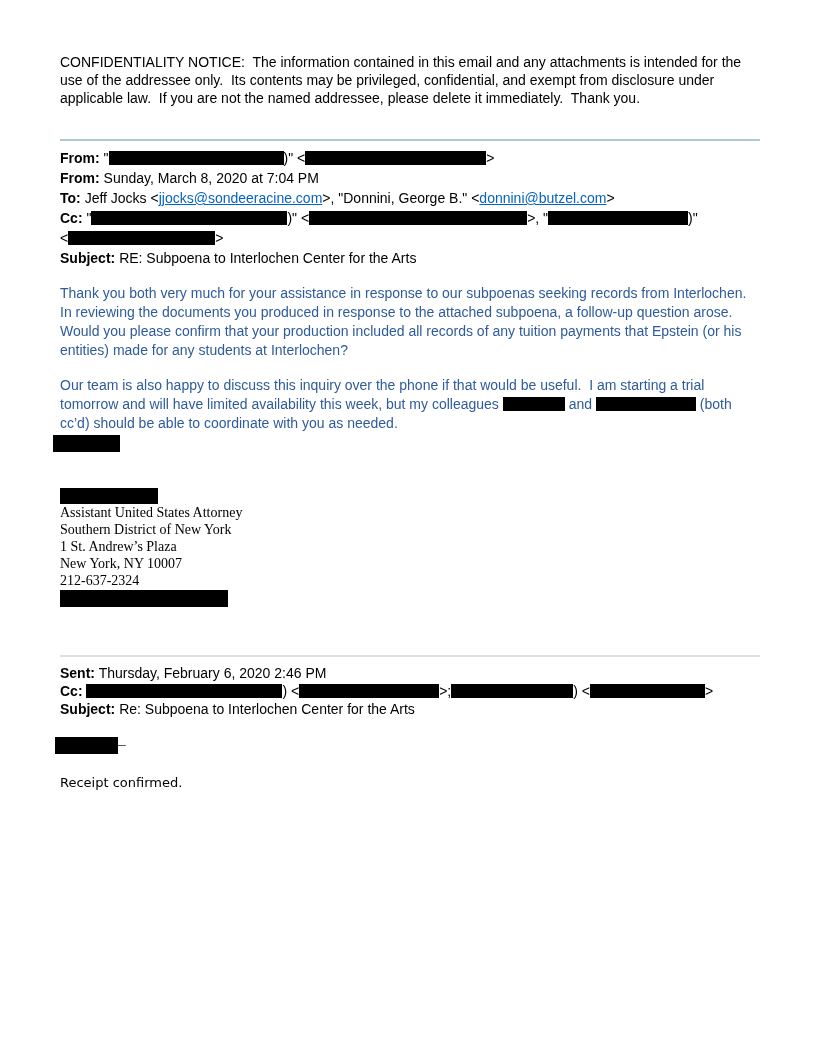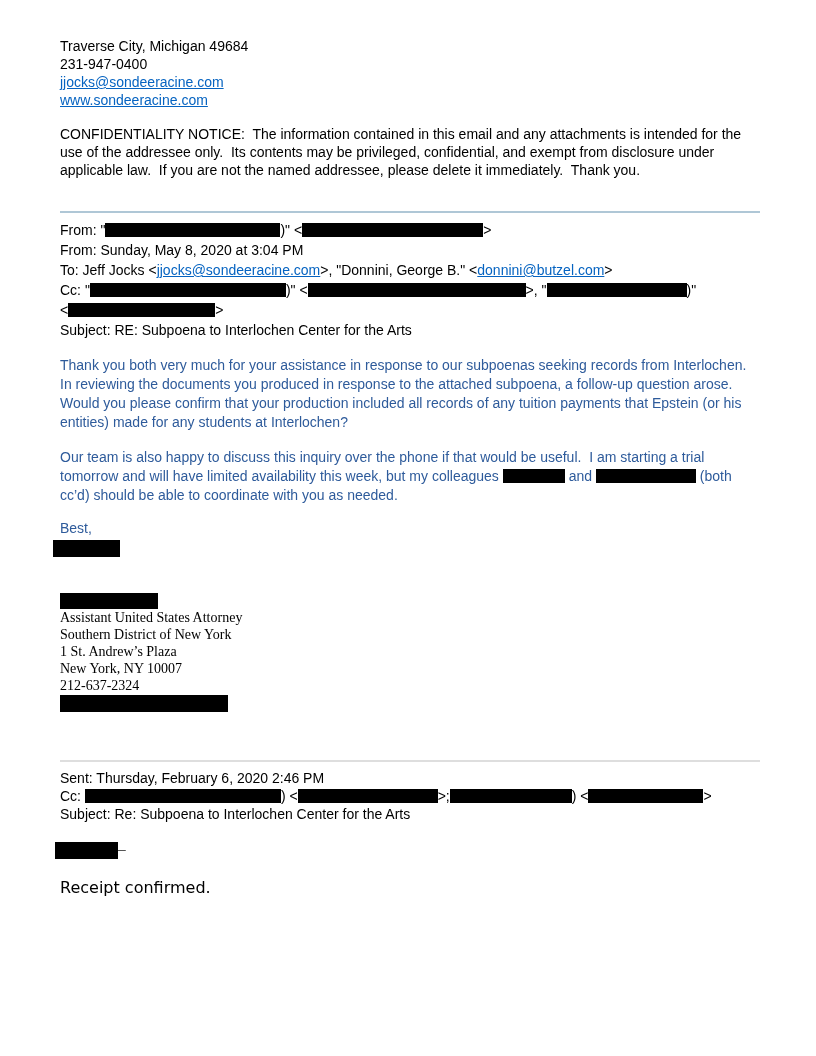--- a/index.html
+++ b/index.html
@@ -12,64 +12,57 @@
     position:relative;
   }
   .contact-line{line-height:18px;}
   .link{color:var(--link,#0563C1);text-decoration:underline;cursor:pointer;}
   .notice{margin-top:16px;line-height:18px;white-space:pre-wrap;width:692px;}
   .rule1{border:none;border-top:2px solid var(--rule-blue,#AFC7D6);margin:32px 0 0 0;}
   .rule2{border:none;border-top:2px solid var(--rule-gray,#DEDEDE);margin:48px 0 0 0;}
   .headers{margin-top:7px;}
   .headers .hline{line-height:20px;}
   .headers2 .hline{line-height:18px;}
-  .hlabel{font-weight:normal;}
+  .hlabel{font-weight:bold;}
   .redact{display:inline-block;height:14px;background:var(--redaction,#000);vertical-align:-2px;}
   .blue{color:var(--body-blue,#2E5B9B);}
   .greeting{margin-top:17px;line-height:19px;}
   .para{margin-top:16px;line-height:19px;white-space:pre-wrap;width:700px;}
   .closing{margin-top:14px;line-height:19px;}
   .bar-block{background:var(--redaction,#000);height:17px;}
   .sig-name-bar{width:67px;margin:2px 0 0 -7px;}
   .sigblock{margin-top:36px;font-family:"Liberation Serif",serif;font-size:14px;}
   .sigblock .sline{line-height:17px;}
   .sig-head-bar{width:98px;height:16px;}
   .sig-mail-bar{width:168px;margin-top:1px;}
   .bottom-redact{margin-top:18px;line-height:17px;}
   .bottom-bar{display:inline-block;width:63px;height:17px;background:var(--redaction,#000);vertical-align:middle;margin-left:-5px;}
   .dash{color:#555;}
-  .receipt{margin-top:20px;font-family:"DejaVu Sans",sans-serif;font-size:16px;line-height:18px;}
+  .receipt{margin-top:20px;font-family:"DejaVu Sans",sans-serif;font-size:13px;line-height:18px;}
 </style>
 </head>
 <body>
 
 <div class="page">
 
-  <div>
-    <div class="contact-line">Traverse City, Michigan 49684</div>
-    <div class="contact-line">231-947-0400</div>
-    <div class="contact-line"><span class="link">jjocks@sondeeracine.com</span></div>
-    <div class="contact-line"><span class="link">www.sondeeracine.com</span></div>
-  </div>
 
   <div class="notice">CONFIDENTIALITY NOTICE:  The information contained in this email and any attachments is intended for the use of the addressee only.  Its contents may be privileged, confidential, and exempt from disclosure under applicable law.  If you are not the named addressee, please delete it immediately.  Thank you.</div>
 
   <hr class="rule1">
 
   <div class="headers">
       <div class="hline"><span class="hlabel">From:</span> <span>"</span><span class="redact" style="width: 175px;"></span><span>)" &lt;</span><span class="redact" style="width: 181px;"></span><span>&gt;</span></div>
-      <div class="hline"><span class="hlabel">From:</span> <span>Sunday, May 8, 2020 at 3:04 PM</span></div>
+      <div class="hline"><span class="hlabel">From:</span> <span>Sunday, March 8, 2020 at 7:04 PM</span></div>
       <div class="hline"><span class="hlabel">To:</span> <span>Jeff Jocks &lt;</span><span class="link">jjocks@sondeeracine.com</span><span>&gt;, "Donnini, George B." &lt;</span><span class="link">donnini@butzel.com</span><span>&gt;</span></div>
       <div class="hline"><span class="hlabel">Cc:</span> <span>"</span><span class="redact" style="width: 196px;"></span><span>)" &lt;</span><span class="redact" style="width: 218px;"></span><span>&gt;, "</span><span class="redact" style="width: 140px;"></span><span>)"</span><br><span>&lt;</span><span class="redact" style="width: 147px;"></span><span>&gt;</span></div>
       <div class="hline"><span class="hlabel">Subject:</span> <span>RE: Subpoena to Interlochen Center for the Arts</span></div>
     </div>
 
   <div class="para blue">Thank you both very much for your assistance in response to our subpoenas seeking records from Interlochen.  In reviewing the documents you produced in response to the attached subpoena, a follow-up question arose.  Would you please confirm that your production included all records of any tuition payments that Epstein (or his entities) made for any students at Interlochen?</div>
   <div class="para blue"><span>Our team is also happy to discuss this inquiry over the phone if that would be useful.  I am starting a trial tomorrow and will have limited availability this week, but my colleagues </span><span class="redact" style="width: 62px;"></span><span> and </span><span class="redact" style="width: 100px;"></span><span> (both cc’d) should be able to coordinate with you as needed.</span></div>
-  <div class="closing blue">Best,</div>
   <div class="bar-block sig-name-bar"></div>
 
   <div class="sigblock">
     <div class="bar-block sig-head-bar"></div>
     <div class="sline">Assistant United States Attorney</div>
     <div class="sline">Southern District of New York</div>
     <div class="sline">1 St. Andrew’s Plaza</div>
     <div class="sline">New York, NY 10007</div>
     <div class="sline">212-637-2324</div>
     <div class="bar-block sig-mail-bar"></div>

